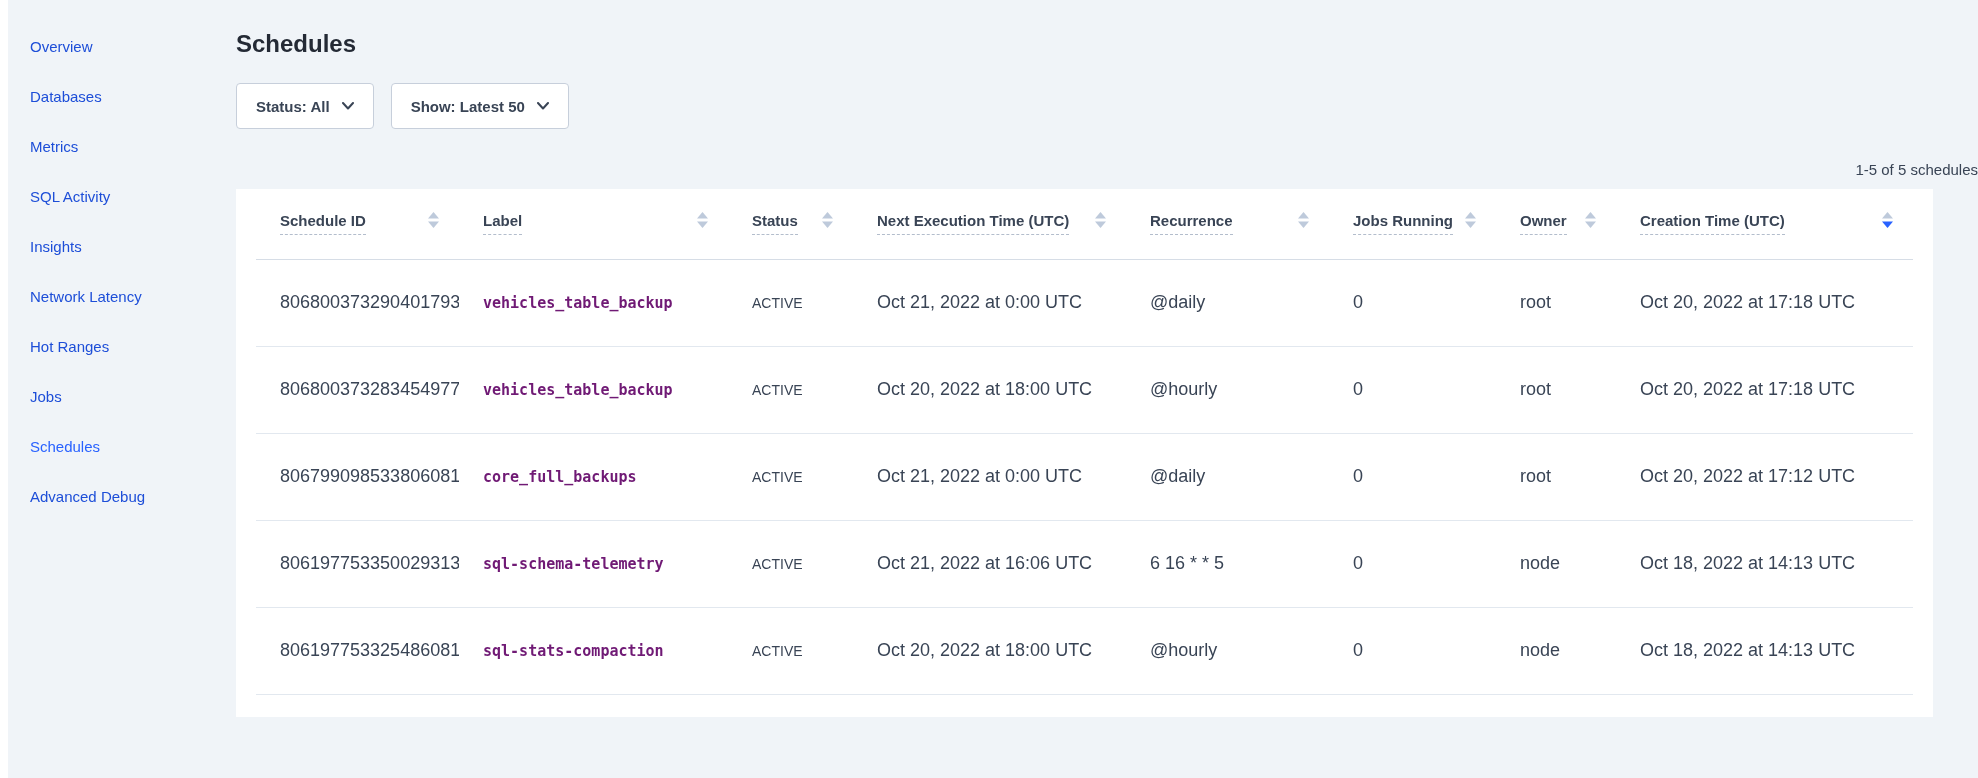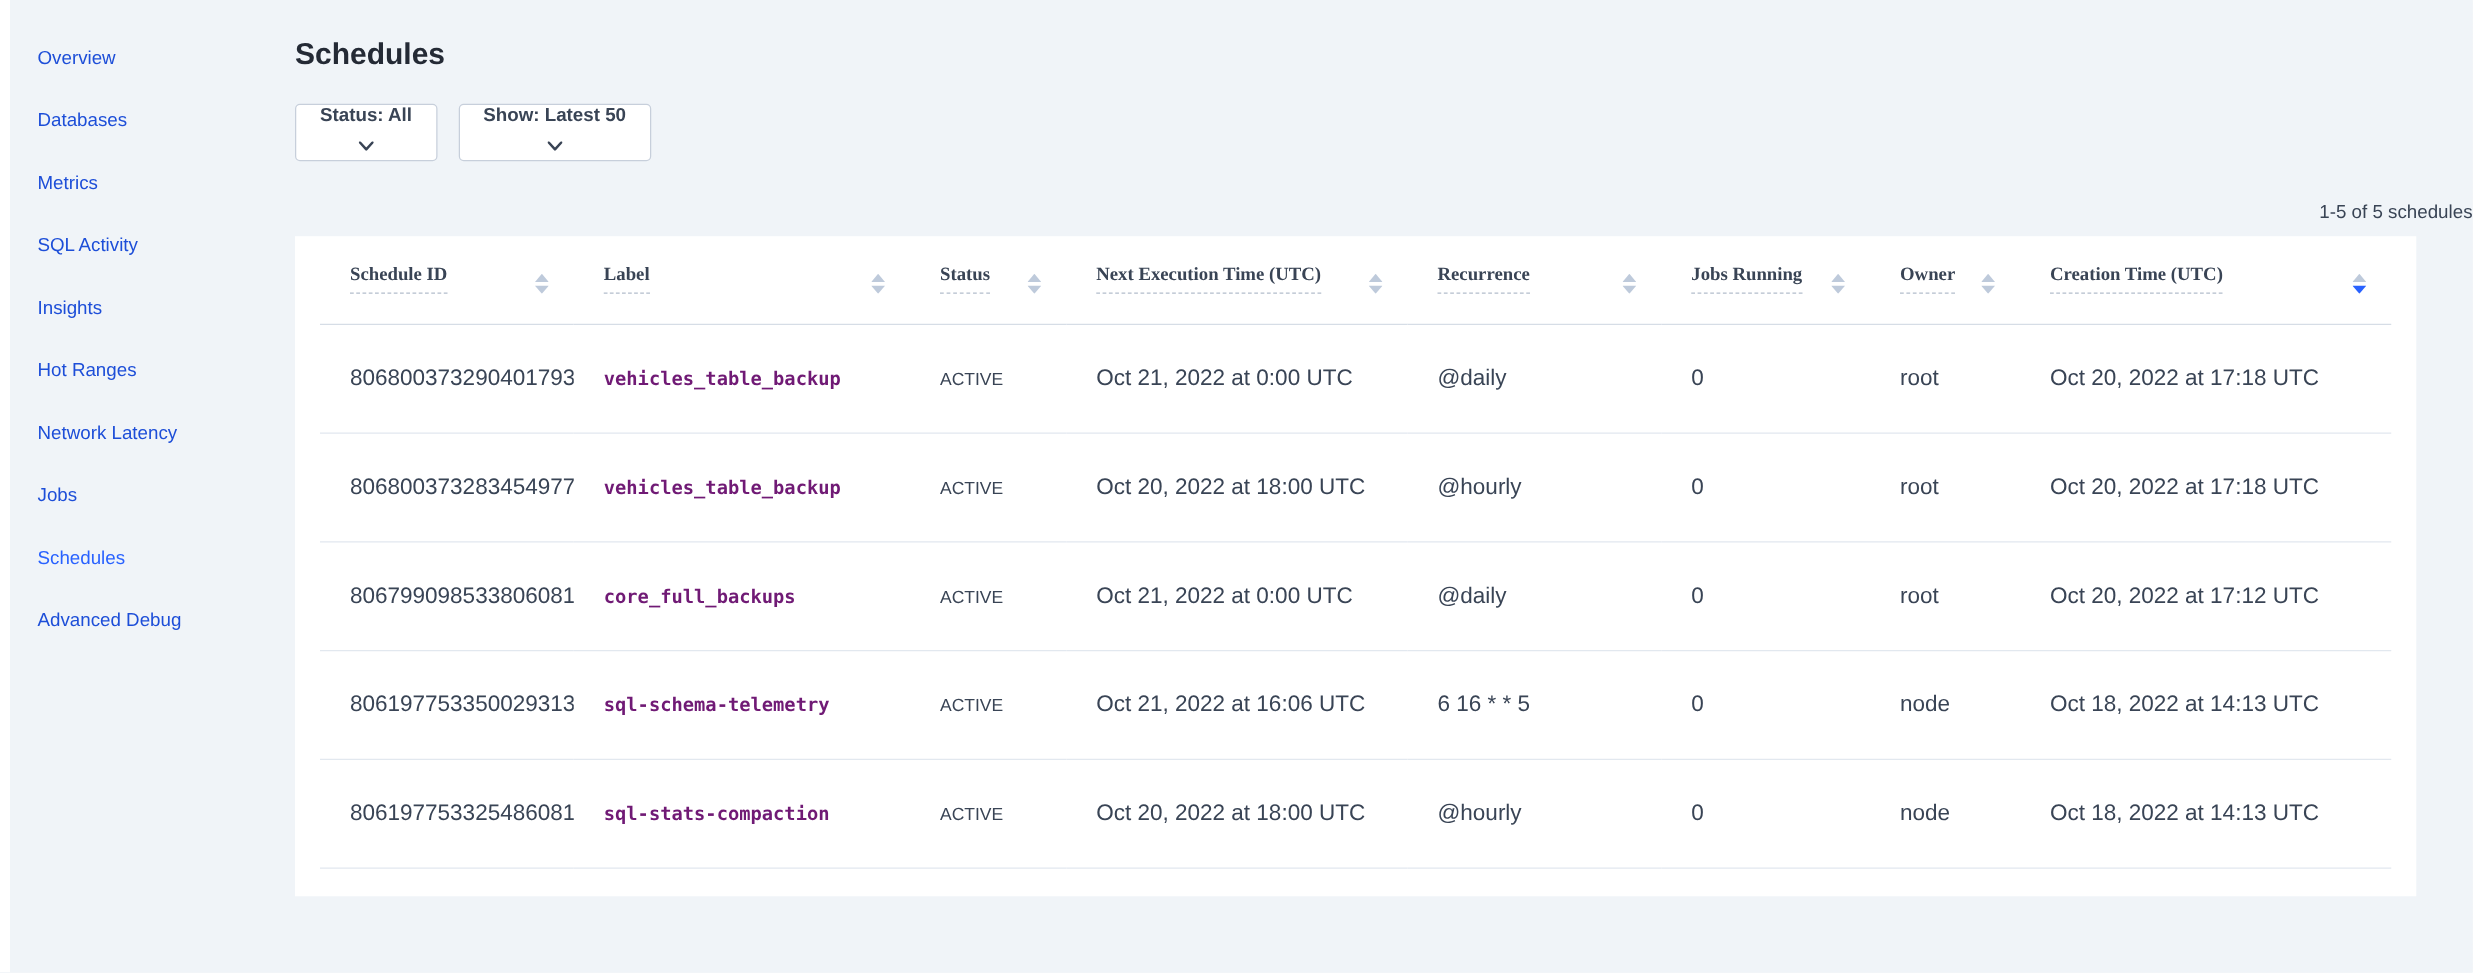--- a/index.html
+++ b/index.html
@@ -20,32 +20,32 @@
   .sidebar li.active { color:#2962ff; }
 
   
   .main { position:absolute; left:236px; top:0; right:0; }
   .page-title { margin-top:31px; font-size:24px; line-height:26px; font-weight:700; color:#242a35; }
 
   .filters { margin-top:26px; display:flex; gap:17px; }
   .dropdown {
     height:46px; display:inline-flex; align-items:center; gap:12px;
     background:#ffffff; border:1px solid #c7cfdb; border-radius:4px;
-    padding:0 19px; font-size:15px; font-weight:700; color:#394455; cursor:pointer;flex-direction:column;
+    padding:0 19px; font-size:15px; font-weight:700; color:#394455; cursor:pointer;
   }
   .dropdown svg { display:block; }
 
   .count-text { margin-top:33px; font-size:15px; line-height:16px; color:#394455;text-align:right; }
 
   
   .card { margin-top:11px; width:1697px; height:528px; background:#ffffff; }
   table { table-layout:fixed; border-collapse:collapse; margin:0 20px; width:1657px; }
   th, td { text-align:left; padding:0 8px 0 24px; vertical-align:middle; overflow:hidden; white-space:nowrap; }
   thead th { height:70px; border-bottom:1px solid #d6dde6; font-size:15px; font-weight:700; color:#394455; cursor:pointer; }
-  .th-inner { display:flex; align-items:flex-end; justify-content:space-between; padding-right:12px;font-family:Liberation Serif, serif; }
+  .th-inner { display:flex; align-items:flex-start; justify-content:space-between; padding-right:12px; }
   .col-label { border-bottom:1px dashed #b3bdcc; padding-bottom:5px; }
   .sort-icon { flex:0 0 auto; margin-left:10px; }
   .sort-icon .tri { fill:#becadb; }
   .sort-icon .tri.active { fill:#2962ff; }
   tbody td { height:87px; border-bottom:1px solid #e2e8ef; font-size:18px; color:#394455; }
   td.td-label {
     font-family:"DejaVu Sans Mono","Liberation Mono",monospace;
     font-weight:700; font-size:15px; color:#701a75;
   }
   td.td-status { font-size:14px; }
@@ -55,22 +55,22 @@
 
 <div class="canvas">
   <div class="left-edge"></div>
 
   <ul class="sidebar" id="sidebar-list">
       <li class="">Overview</li>
       <li class="">Databases</li>
       <li class="">Metrics</li>
       <li class="">SQL Activity</li>
       <li class="">Insights</li>
+      <li class="">Network Latency</li>
       <li class="">Hot Ranges</li>
-      <li class="">Network Latency</li>
       <li class="">Jobs</li>
       <li class="active">Schedules</li>
       <li class="">Advanced Debug</li>
     </ul>
 
   <div class="main">
     <h1 class="page-title">Schedules</h1>
 
     <div class="filters">
       <div class="dropdown">

